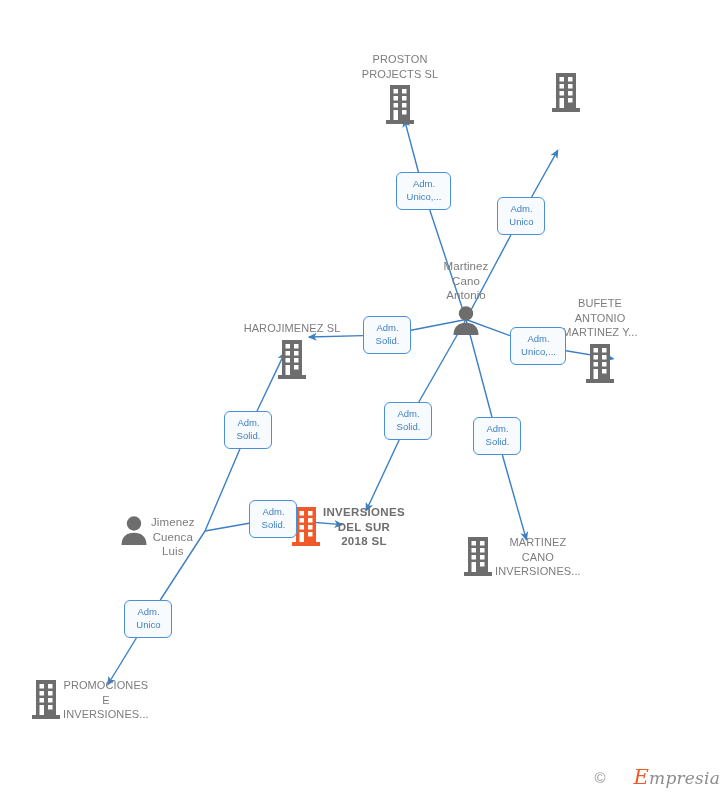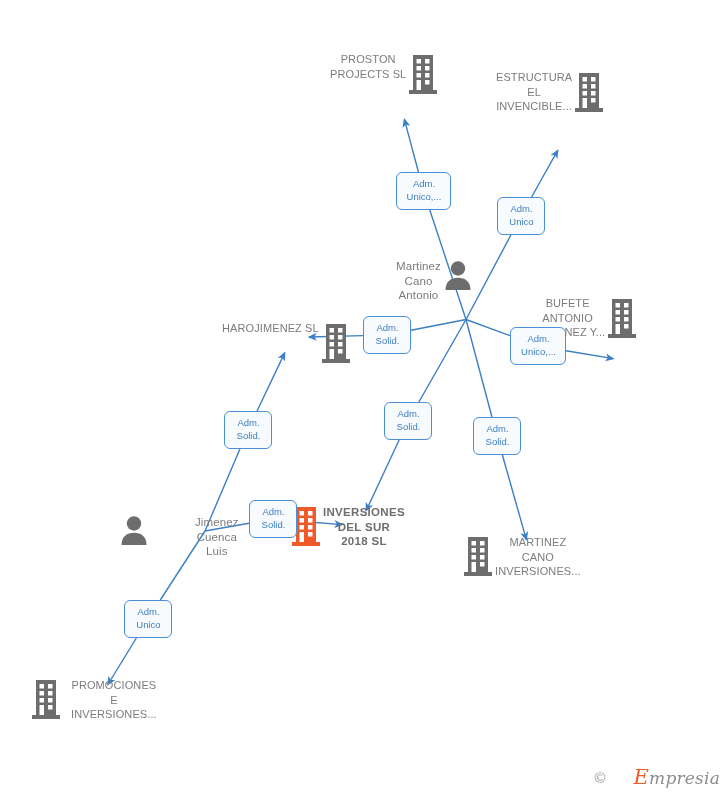--- a/index.html
+++ b/index.html
@@ -46,21 +46,21 @@
     font-size: 11px;
     line-height: 14.5px;
     color: #7c7c7c;
     letter-spacing: 0.1px;
     white-space: pre-line;
   }
   .node.company .label { color: #7c7c7c; }
   .node.person  .label { color: #7c7c7c; font-size: 11.5px; }
 
   .node.label-above .icon-wrap { order: 2; }
-  .node.label-above { display: flex; flex-direction: row; }
+  .node.label-above { display: flex; flex-direction: column; }
   .node.label-above .label { order: 1; margin-bottom: 1px; }
 
   .node.label-below { display: flex; flex-direction: row; }
   .node.label-below .icon-wrap { order: 1; }
   .node.label-below .label { order: 2; margin-top: 1px; }
 
   .node.focus .label {
     color: #6e6e6e;
     font-weight: bold;
     font-size: 11.5px;
@@ -154,23 +154,20 @@
         <rect x="19" y="14" width="4.5" height="4.5" fill="#ffffff"></rect>
         <rect x="10.5" y="21" width="4.5" height="4.5" fill="#ffffff"></rect>
         <rect x="19" y="21" width="4.5" height="4.5" fill="#ffffff"></rect>
         <rect x="10.5" y="28" width="4.5" height="10" fill="#ffffff"></rect>
         <rect x="19" y="28" width="4.5" height="4.5" fill="#ffffff"></rect>
       </svg>
     </span>
   </div>
 
   <div class="node company label-above" style="left:566px; top:70px;">
-    <span class="label">ESTRUCTURA
-EL
-INVENCIBLE...</span>
     <span class="icon-wrap">
       <svg width="34" height="44" viewBox="0 0 34 44">
         <rect x="7" y="3" width="20" height="35" fill="#6d6d6d"></rect>
         <rect x="3" y="38" width="28" height="4" fill="#6d6d6d"></rect>
         <rect x="10.5" y="7" width="4.5" height="4.5" fill="#ffffff"></rect>
         <rect x="19" y="7" width="4.5" height="4.5" fill="#ffffff"></rect>
         <rect x="10.5" y="14" width="4.5" height="4.5" fill="#ffffff"></rect>
         <rect x="19" y="14" width="4.5" height="4.5" fill="#ffffff"></rect>
         <rect x="10.5" y="21" width="4.5" height="4.5" fill="#ffffff"></rect>
         <rect x="19" y="21" width="4.5" height="4.5" fill="#ffffff"></rect>
@@ -223,21 +220,21 @@
         <rect x="10.5" y="14" width="4.5" height="4.5" fill="#ffffff"></rect>
         <rect x="19" y="14" width="4.5" height="4.5" fill="#ffffff"></rect>
         <rect x="10.5" y="21" width="4.5" height="4.5" fill="#ffffff"></rect>
         <rect x="19" y="21" width="4.5" height="4.5" fill="#ffffff"></rect>
         <rect x="10.5" y="28" width="4.5" height="10" fill="#ffffff"></rect>
         <rect x="19" y="28" width="4.5" height="4.5" fill="#ffffff"></rect>
       </svg>
     </span>
   </div>
 
-  <div class="node person label-below" style="left:187px; top:514px;gap:44px;">
+  <div class="node person label-below" style="left:187px; top:514px;">
     <span class="icon-wrap">
       <svg width="34" height="34" viewBox="0 0 34 34">
         <circle cx="17" cy="9.5" r="7.2" fill="#6d6d6d"></circle>
         <path d="M4.5 31 C4.5 22.5 10 18.8 17 18.8 C24 18.8 29.5 22.5 29.5 31 Z" fill="#6d6d6d"></path>
       </svg>
     </span>
     <span class="label">Jimenez
 Cuenca
 Luis</span>
   </div>
@@ -275,21 +272,21 @@
         <rect x="19" y="21" width="4.5" height="4.5" fill="#ffffff"></rect>
         <rect x="10.5" y="28" width="4.5" height="10" fill="#ffffff"></rect>
         <rect x="19" y="28" width="4.5" height="4.5" fill="#ffffff"></rect>
       </svg>
     </span>
     <span class="label">MARTINEZ
 CANO
 INVERSIONES...</span>
   </div>
 
-  <div class="node company label-below" style="left:99px; top:677px;gap:8px;">
+  <div class="node company label-below" style="left:99px; top:677px;">
     <span class="icon-wrap">
       <svg width="34" height="44" viewBox="0 0 34 44">
         <rect x="7" y="3" width="20" height="35" fill="#6d6d6d"></rect>
         <rect x="3" y="38" width="28" height="4" fill="#6d6d6d"></rect>
         <rect x="10.5" y="7" width="4.5" height="4.5" fill="#ffffff"></rect>
         <rect x="19" y="7" width="4.5" height="4.5" fill="#ffffff"></rect>
         <rect x="10.5" y="14" width="4.5" height="4.5" fill="#ffffff"></rect>
         <rect x="19" y="14" width="4.5" height="4.5" fill="#ffffff"></rect>
         <rect x="10.5" y="21" width="4.5" height="4.5" fill="#ffffff"></rect>
         <rect x="19" y="21" width="4.5" height="4.5" fill="#ffffff"></rect>

